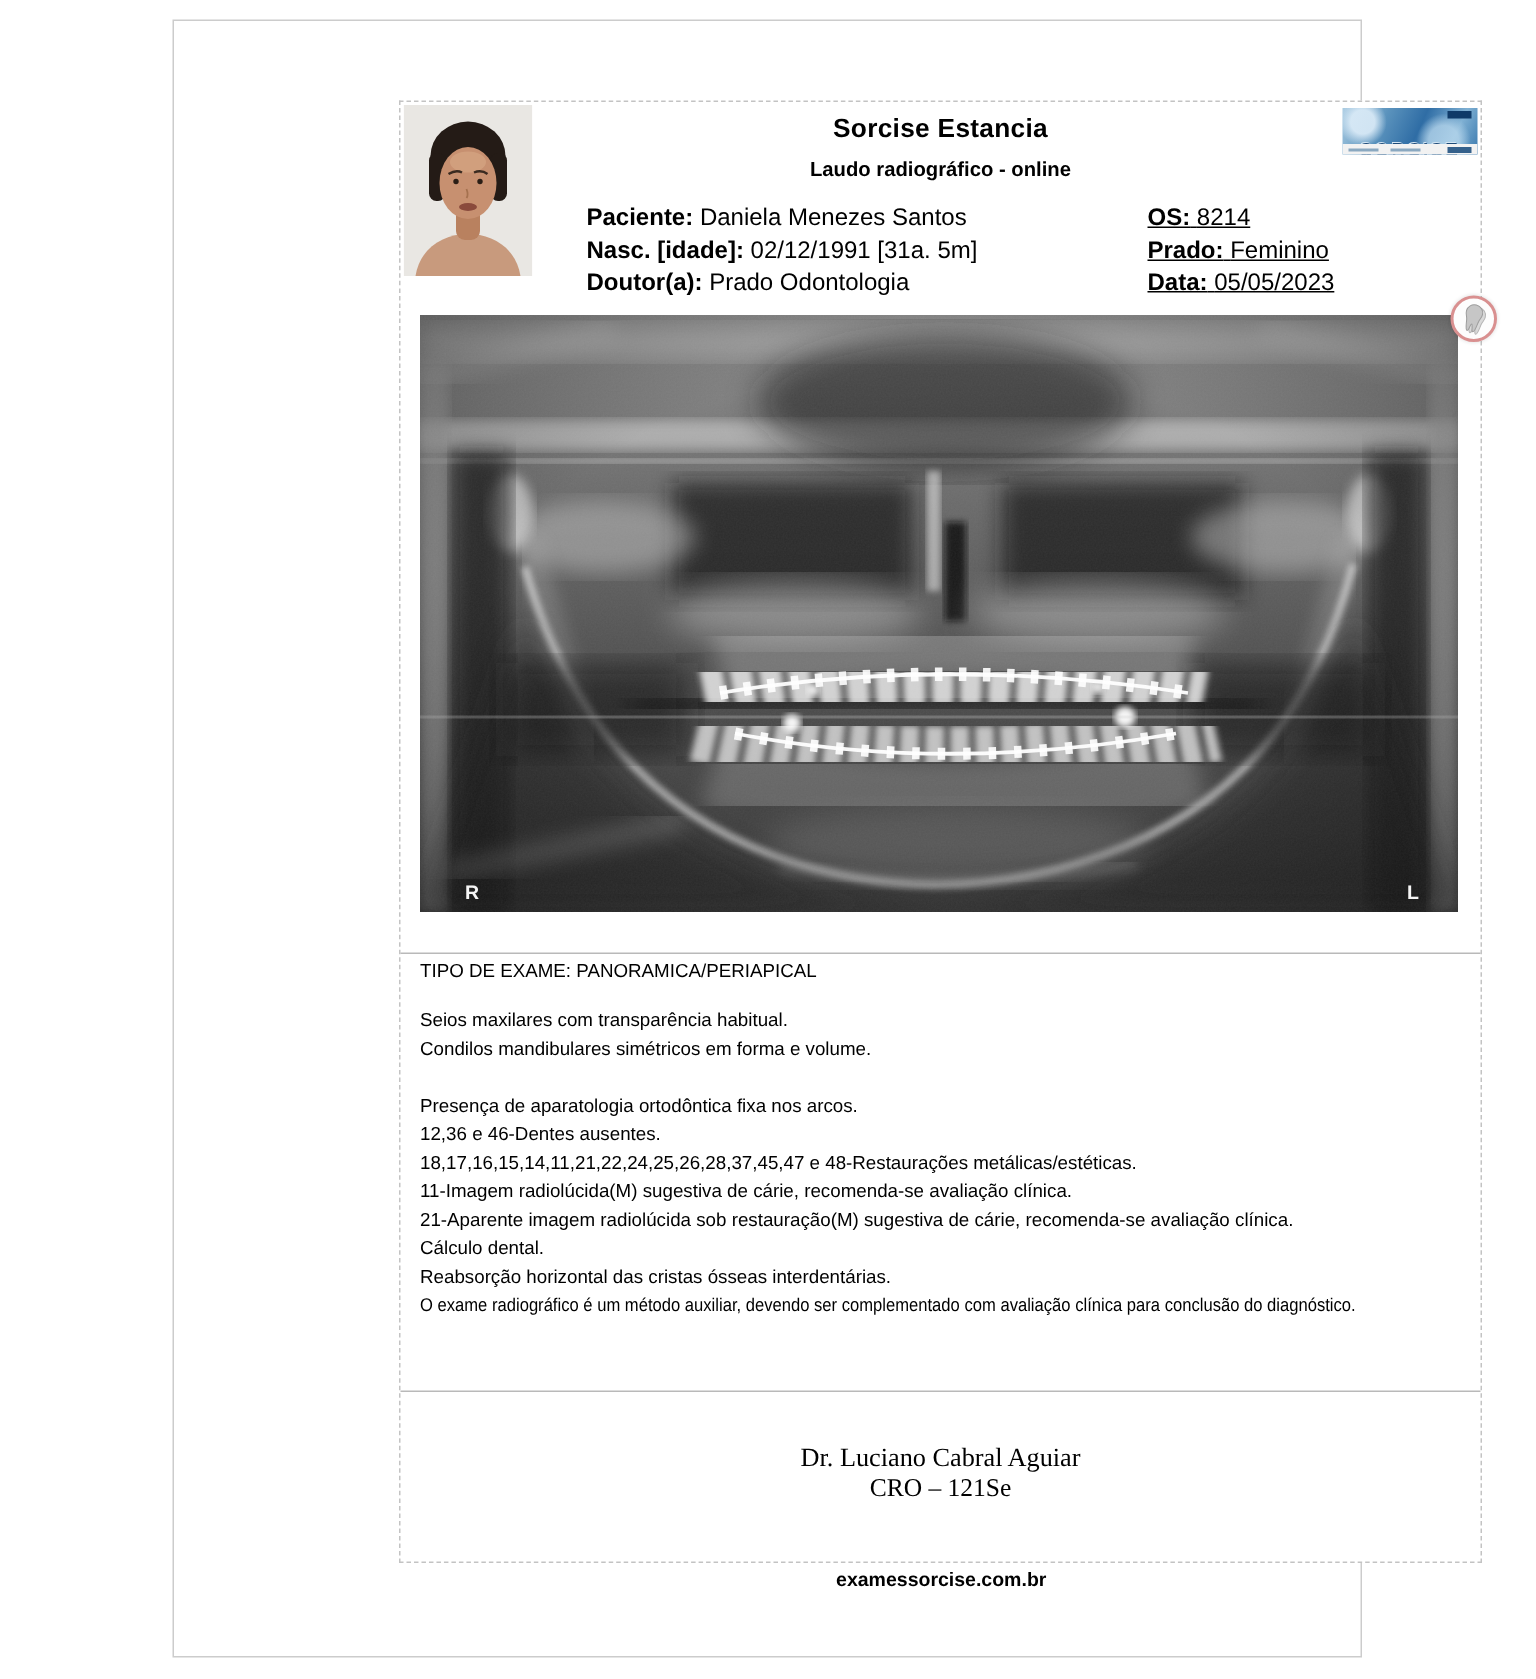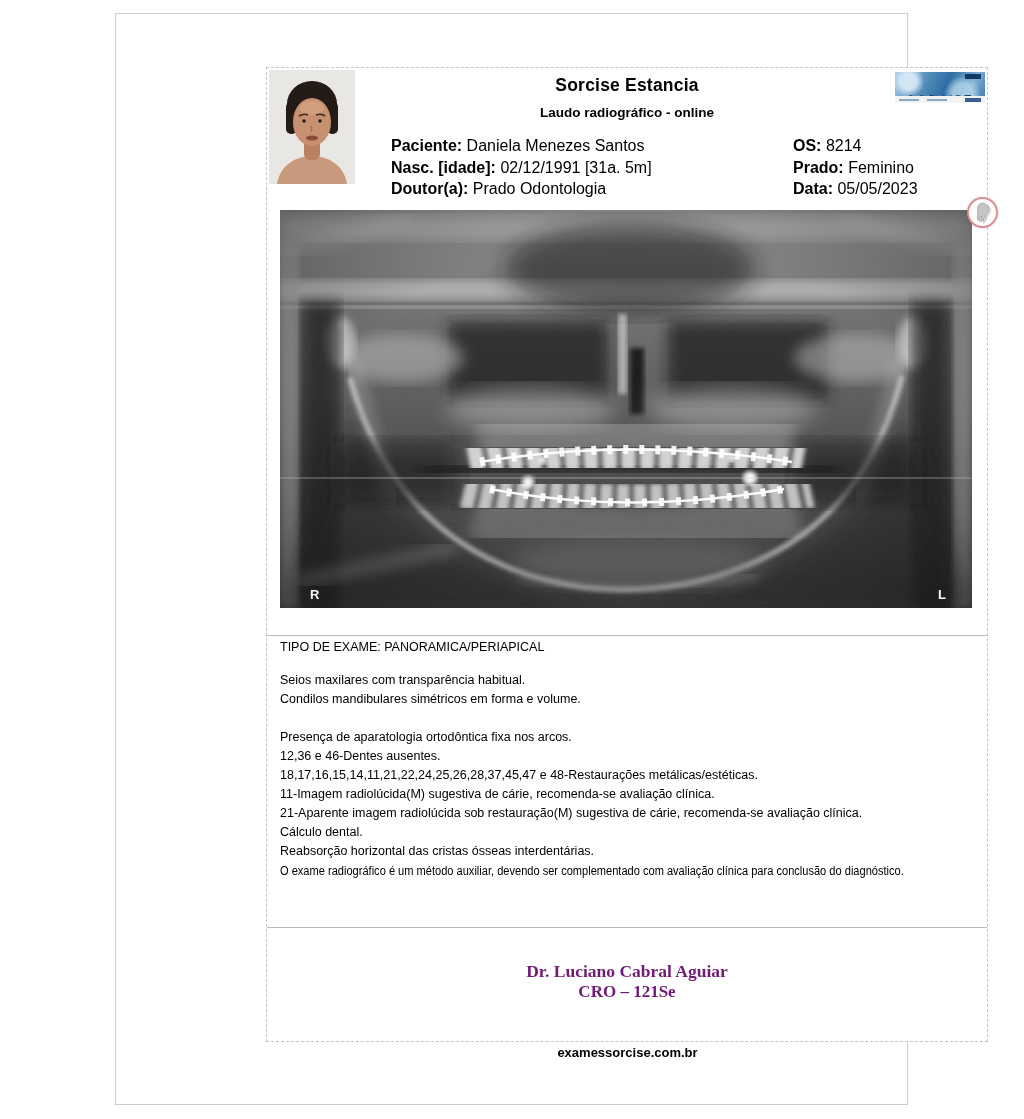--- a/index.html
+++ b/index.html
@@ -30,21 +30,21 @@
                font-size:12.5px; font-weight:bold; letter-spacing:1.5px; color:#1c4a78;
                text-shadow:0.5px 0.5px 0 #d6e7f4, -0.5px -0.5px 0 #d6e7f4;margin-top:16px; }
   .logo-strip { position:absolute; bottom:0; left:0; width:100%; height:7px; background:#f2f2f2;
                 display:flex; align-items:center; padding:0 4px; }
   .strip-item { width:20px; height:2px; background:#8aa8c0; margin-right:8px; }
   .strip-block { width:16px; height:4px; background:#35618c; margin-left:auto; }
 
   .info-row { position:absolute; font-size:16px; color:#000; white-space:nowrap;margin-left:16px; }
   .info-row b { font-weight:bold; }
   .col-left { left:108px; }
-  .col-right { left:510px; }
+  .col-right { left:482px;text-decoration:underline; }
   .row-1 { top:69px; } .row-2 { top:91px; } .row-3 { top:112px; }
 
   
   .xray-wrap { position:absolute; left:13px; top:142px; width:692px; height:398px; background:#161616; }
   .xray-marker { position:absolute; bottom:6px; font-size:13px; font-weight:bold; color:#f5f5f5; z-index:3; }
   .marker-r { left:30px; } .marker-l { right:26px; }
 
   .tooth-badge { position:absolute; left:700px; top:129px; width:31px; height:31px; z-index:6;
                  background:#fdfdfd; border:2px solid #d99090; border-radius:50%;
                  display:flex; align-items:center; justify-content:center;
@@ -57,21 +57,21 @@
 
   .report { position:absolute; left:13px; top:570px; width:696px; color:#000; }
   .exam-type { font-size:12.5px; line-height:19px; }
   .report-gap { height:14px; }
   .report-line { min-height:19px; line-height:19px; font-size:12.5px; white-space:nowrap; }
   .footnote { display:inline-block; font-size:12.3px; line-height:19px; white-space:nowrap;
               transform:scaleX(.9); transform-origin:left center; }
 
   
   .signature { position:absolute; left:0; top:893px; width:100%; text-align:center;
-               font-family:"Liberation Serif", serif; font-weight:bold; color:#701a75; }
+               font-family:"Liberation Serif", serif; font-weight:normal; color:#000000; }
   .sig-name { font-size:17.5px; line-height:21px; }
   .sig-cro  { font-size:17px; line-height:20px; }
 
   .site-footer { position:absolute; left:115px; top:1031px; width:793px; text-align:center;
                  font-size:13px; font-weight:bold; color:#000; }
 </style>
 </head>
 <body>
 
 <div id="canvas">

